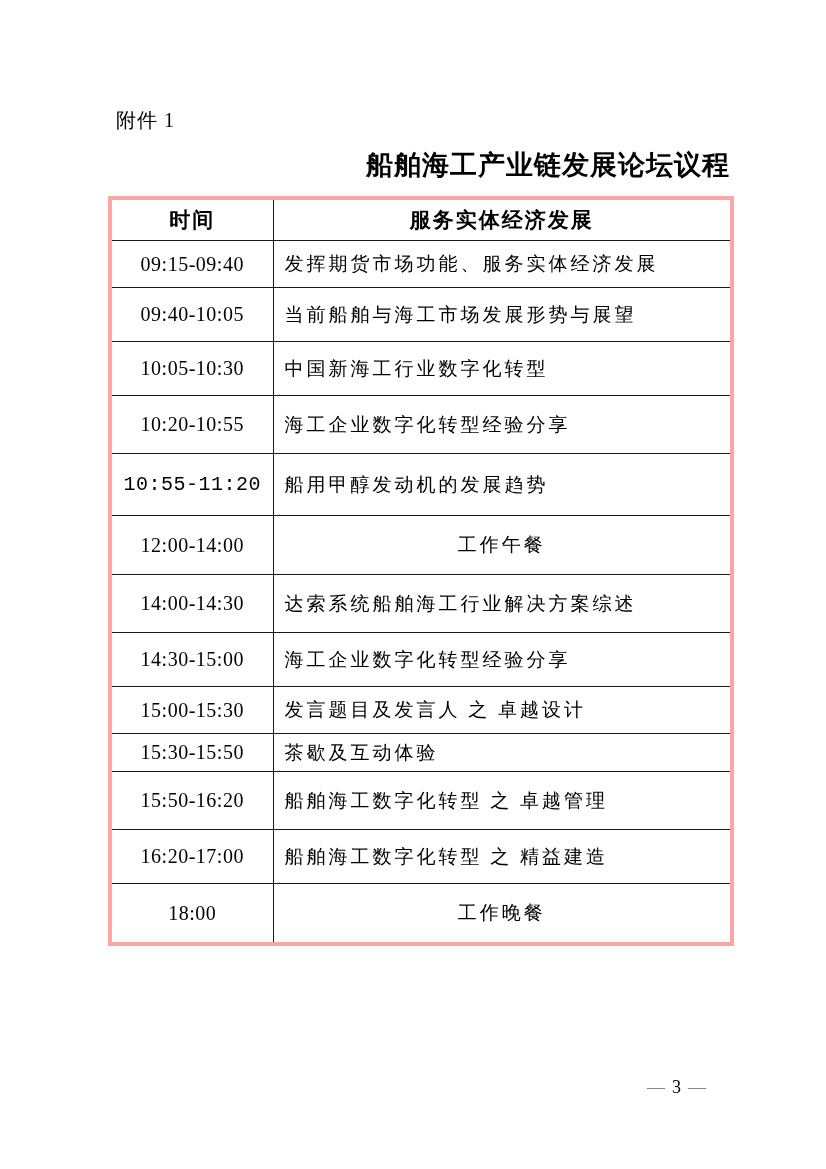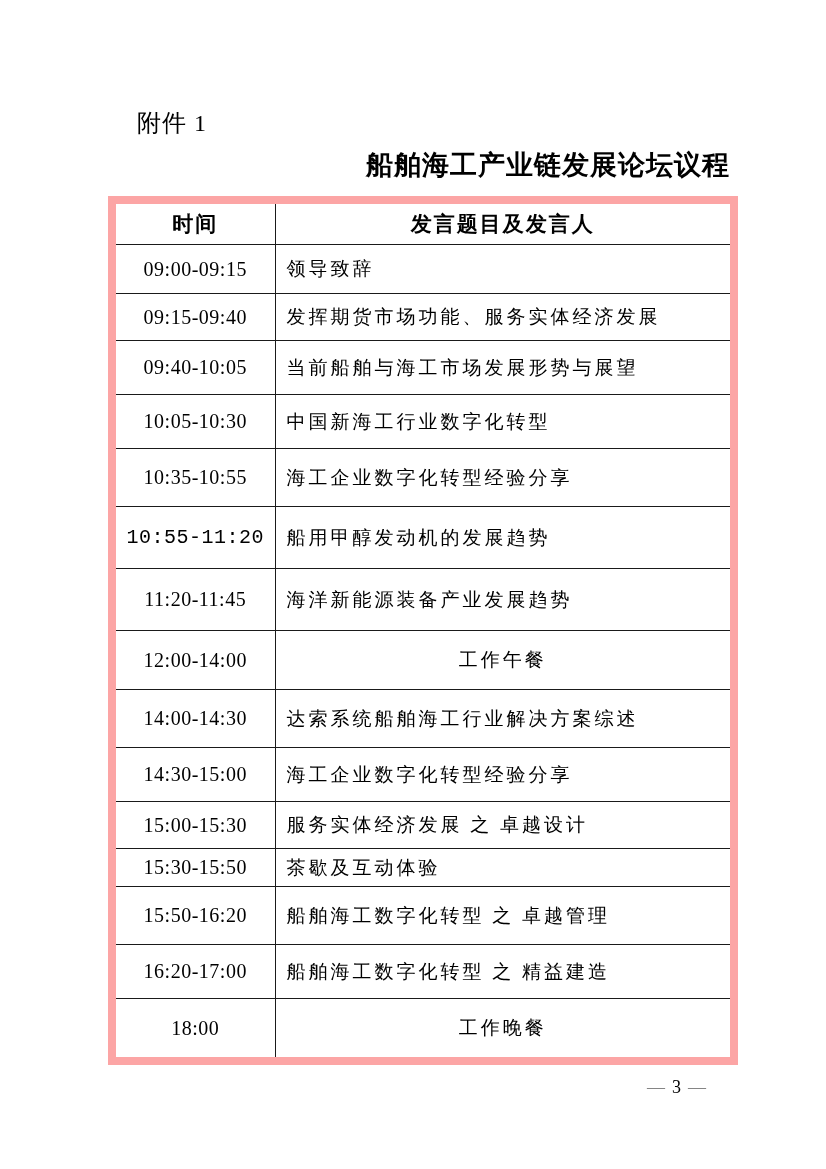--- a/index.html
+++ b/index.html
@@ -9,23 +9,23 @@
   }
   body {
     width: 826px;
     height: 1169px;
     position: relative;
     font-family: "Liberation Serif", serif;
     color: #000000;
   }
   .attachment-label {
     position: absolute;
-    left: 137px;
+    left: 116px;
     top: 107px;
-    font-size: 24px;
+    font-size: 20px;
     letter-spacing: 1px;
   }
   .doc-title {
     position: absolute;
     left: 108px;
     top: 147px;
     width: 622px;
     text-align: right;
     font-size: 27px;
     font-weight: bold;
@@ -36,21 +36,21 @@
     left: 108px;
     top: 196px;
     width: 622px;
     border-collapse: collapse;
     table-layout: fixed;
   }
   table.agenda, table.agenda th, table.agenda td {
     border: 1px solid #1a1a1a;
   }
   table.agenda {
-    border: 8px solid #fca5a5;
+    border: 4px solid #fca5a5;
   }
   col.col-time  { width: 163px; }
   col.col-topic { width: 459px; }
   table.agenda th {
     height: 40px;
     font-size: 21px;
     font-weight: bold;
     text-align: center;
     letter-spacing: 2px;
     padding: 0;
@@ -94,68 +94,60 @@
 <div class="doc-title">船舶海工产业链发展论坛议程</div>
 
 <table class="agenda">
   <colgroup>
     <col class="col-time">
     <col class="col-topic">
   </colgroup>
   <thead>
     <tr>
       <th>时间</th>
-      <th>发言题目及发言人</th>
+      <th>服务实体经济发展</th>
     </tr>
   </thead>
   <tbody id="agenda-body">
 
-  <tr style="height: 49px;">
-        <td class="cell-time">09:00-09:15</td>
-        <td class="cell-topic">领导致辞</td>
-      </tr>
       <tr style="height: 47px;">
         <td class="cell-time">09:15-09:40</td>
         <td class="cell-topic">发挥期货市场功能、服务实体经济发展</td>
       </tr>
       <tr style="height: 54px; margin-top: 17px;">
         <td class="cell-time">09:40-10:05</td>
         <td class="cell-topic">当前船舶与海工市场发展形势与展望</td>
       </tr>
       <tr style="height: 54px;">
         <td class="cell-time">10:05-10:30</td>
         <td class="cell-topic">中国新海工行业数字化转型</td>
       </tr>
       <tr style="height: 58px;">
-        <td class="cell-time">10:35-10:55</td>
+        <td class="cell-time">10:20-10:55</td>
         <td class="cell-topic">海工企业数字化转型经验分享</td>
       </tr>
       <tr style="height: 62px; font-family: Liberation Mono, monospace;">
         <td class="cell-time">10:55-11:20</td>
         <td class="cell-topic">船用甲醇发动机的发展趋势</td>
-      </tr>
-      <tr style="height: 62px;">
-        <td class="cell-time">11:20-11:45</td>
-        <td class="cell-topic">海洋新能源装备产业发展趋势</td>
       </tr>
       <tr class="centered" style="height: 40px;">
         <td class="cell-time">12:00-14:00</td>
         <td class="cell-topic">工作午餐</td>
       </tr>
       <tr style="height: 58px;">
         <td class="cell-time">14:00-14:30</td>
         <td class="cell-topic">达索系统船舶海工行业解决方案综述</td>
       </tr>
       <tr style="height: 54px;">
         <td class="cell-time">14:30-15:00</td>
         <td class="cell-topic">海工企业数字化转型经验分享</td>
       </tr>
       <tr style="height: 47px;">
         <td class="cell-time">15:00-15:30</td>
-        <td class="cell-topic">服务实体经济发展 之 卓越设计</td>
+        <td class="cell-topic">发言题目及发言人 之 卓越设计</td>
       </tr>
       <tr style="height: 38px;">
         <td class="cell-time">15:30-15:50</td>
         <td class="cell-topic">茶歇及互动体验</td>
       </tr>
       <tr style="height: 58px;">
         <td class="cell-time">15:50-16:20</td>
         <td class="cell-topic">船舶海工数字化转型 之 卓越管理</td>
       </tr>
       <tr style="height: 54px;">

